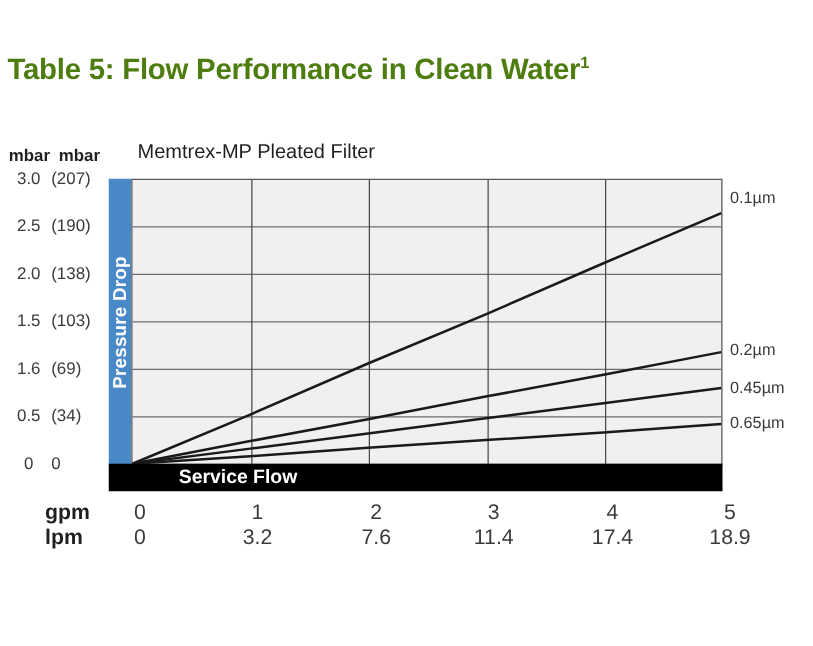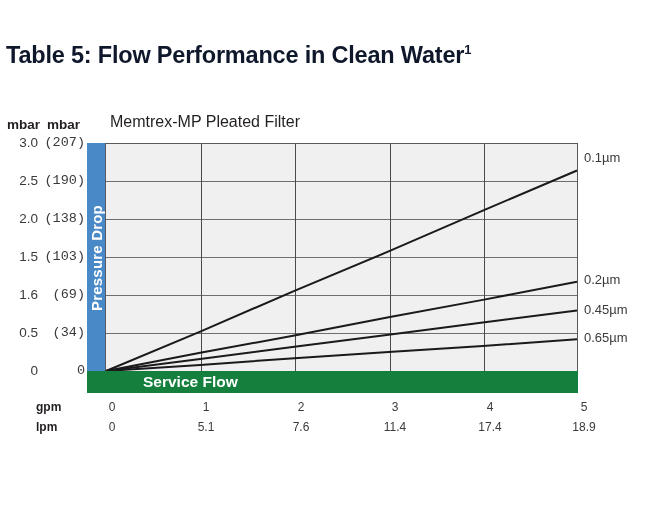--- a/index.html
+++ b/index.html
@@ -22,21 +22,21 @@
   }
 
   
   #title {
     position: absolute;
     left: 6px;
     top: 42px;
     font-size: 23.5px;
     font-weight: bold;
     letter-spacing: -0.2px;
-    color: #0f172a;
+    color: #4d7c0f;
     white-space: nowrap;
   }
   #title .sup {
     font-size: 13px;
     vertical-align: super;
     font-weight: bold;
   }
 
   
   #unit-header {
@@ -66,28 +66,27 @@
     left: 0px;
     width: 86px;
     height: 18px;
     font-size: 13.5px;
     color: #3a3a3a;
   }
   .ytick .psid {
     position: absolute;
     left: 8px;
     width: 30px;
-    text-align: right;
+    text-align: center;
   }
   .ytick .mbar {
     position: absolute;
     left: 41px;
     width: 44px;
-    text-align: right;
-    font-family: Liberation Mono, monospace;
+    text-align: left;
   }
 
   
   #plot {
     position: absolute;
     left: 105px;
     top: 143px;
     width: 473px;
     height: 229px;
     background: #f0f0f1;
@@ -137,21 +136,21 @@
     letter-spacing: 0.2px;
   }
 
   
   #service-flow {
     position: absolute;
     left: 87px;
     top: 371px;
     width: 491px;
     height: 22px;
-    background: #15803d;
+    background: #000000;
   }
   #service-flow .sf-text {
     position: absolute;
     left: 56px;
     top: 50%;
     transform: translateY(-50%);
     color: #ffffff;
     font-size: 15.5px;
     font-weight: bold;
     white-space: nowrap;
@@ -164,21 +163,21 @@
     color: #3a3a3a;
     white-space: nowrap;
   }
 
   
   .xrow {
     position: absolute;
     left: 0;
     width: 560px;
     height: 18px;
-    font-size: 12px;
+    font-size: 17px;
     color: #3a3a3a;
     padding-left: 42px;
   }
   .xrow .xunit {
     position: absolute;
     left: 36px;
     width: 46px;
     text-align: left;
     font-weight: bold;
     color: #231f20;
@@ -285,21 +284,21 @@
     <span class="xval" style="left:82px">0</span>
     <span class="xval" style="left:176px">1</span>
     <span class="xval" style="left:271px">2</span>
     <span class="xval" style="left:365px">3</span>
     <span class="xval" style="left:460px">4</span>
     <span class="xval" style="left:554px">5</span>
   </div>
   <div class="xrow" style="top:420px">
     <span class="xunit">lpm</span>
     <span class="xval" style="left:82px">0</span>
-    <span class="xval" style="left:176px">5.1</span>
+    <span class="xval" style="left:176px">3.2</span>
     <span class="xval" style="left:271px">7.6</span>
     <span class="xval" style="left:365px">11.4</span>
     <span class="xval" style="left:460px">17.4</span>
     <span class="xval" style="left:554px">18.9</span>
   </div>
 
 
 </div>
 
 </body></html>

